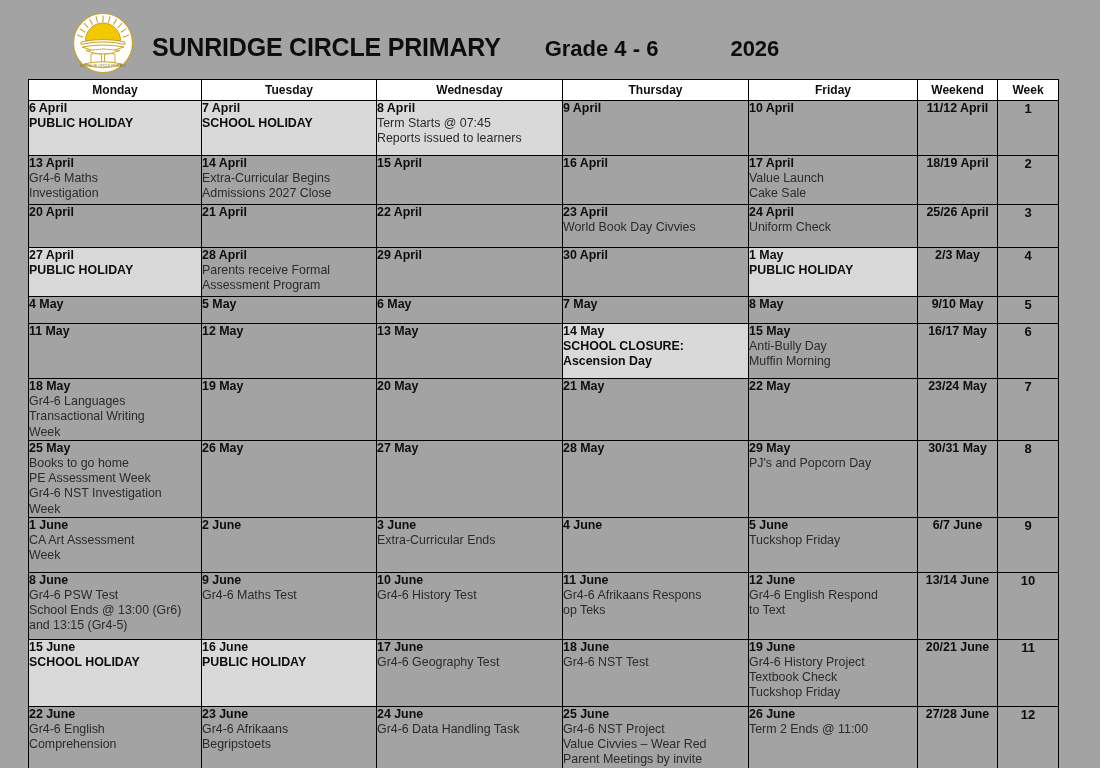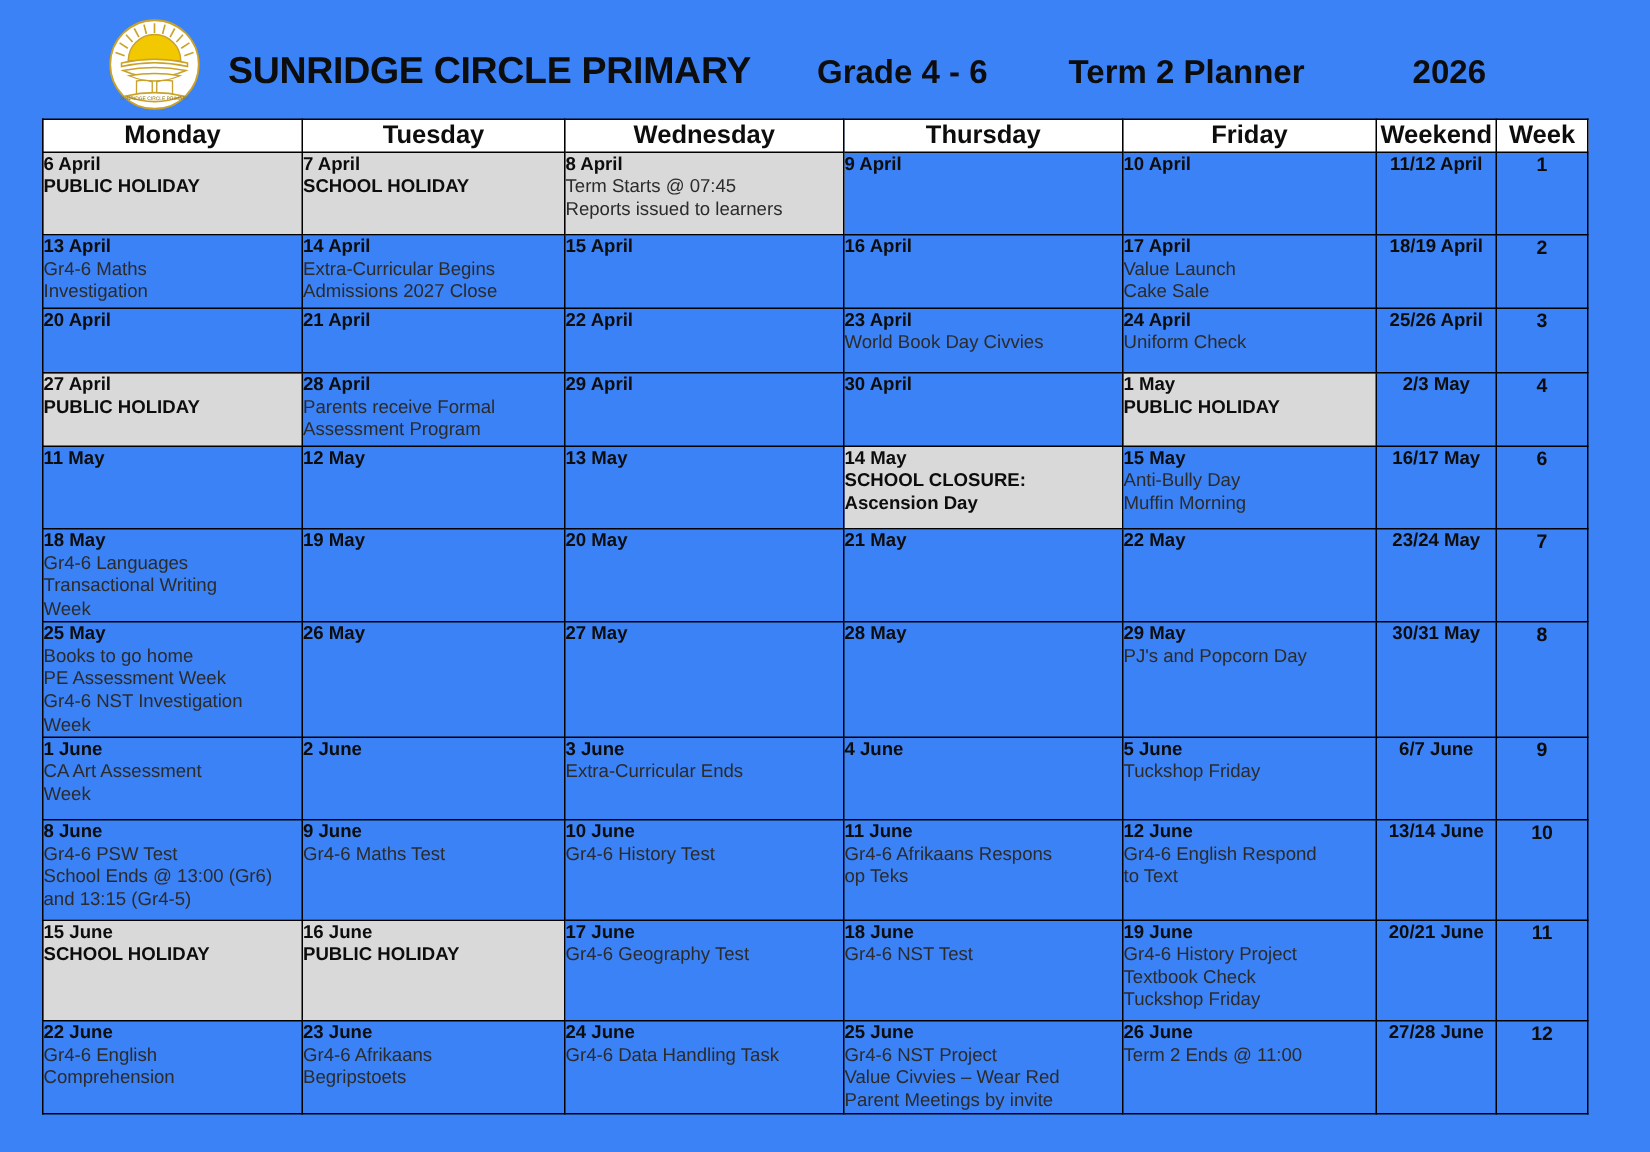--- a/index.html
+++ b/index.html
@@ -11,21 +11,21 @@
     background: #ffffff;
     font-family: "Liberation Sans", sans-serif;
     color: #111111;
     overflow: hidden;
   }
 
   .page {
     position: relative;
     width: 1100px;
     height: 768px;
-    background: #3b82f6;
+    background: #a3a3a3;
   }
 
   
   .header {
     position: absolute;
     left: 28px;
     top: 8px;
     width: 1030px;
     height: 70px;
     display: flex;
@@ -91,21 +91,21 @@
   table.planner td {
     border: 1.4px solid #000000;
     vertical-align: top;
     padding: 0;
   }
 
   table.planner thead th {
     height: 21px;
     text-align: center;
     vertical-align: middle;
-    font-size: 17px;
+    font-size: 12px;
     font-weight: bold;
     color: #0d0d0d;
     background: #ffffff;
     padding-bottom: 1px;
   }
 
   td.day {
     padding: 3px 5px 3px 7px;
     line-height: 15.2px;
   }
@@ -172,21 +172,20 @@
         <path d="M32.5 42.5 Q38 41 43 42 L43 50.5 Q38 51 32.5 52 Z" fill="#ffffff" stroke="#c9a227" stroke-width="0.9"></path>
 
         <path d="M12 52 Q31 47.5 50 52 Q31 59.5 12 52 Z" fill="#ffffff" stroke="#c9a227" stroke-width="1"></path>
         <text x="31" y="54.6" font-family="'Liberation Sans', sans-serif" font-size="3.3" fill="#8a7216" text-anchor="middle">SUNRIDGE CIRCLE PRIMARY</text>
       </svg>
     </div>
 
     <div class="title-row">
       <span class="school-name">SUNRIDGE CIRCLE PRIMARY</span>
       <span class="grade">Grade 4 - 6</span>
-      <span class="term">Term 2 Planner</span>
       <span class="year">2026</span>
     </div>
   </div>
 
   <table class="planner">
     <colgroup>
       <col style="width:173px">
         <col style="width:175px">
         <col style="width:186px">
       <col style="width:186px">
@@ -299,20 +298,41 @@
           </td>
           <td class="day shaded">
             <div class="date">1 May</div>
             <div class="ev bold">PUBLIC HOLIDAY</div>
           </td>
           <td class="weekend">
             <div class="date">2/3 May</div>
           </td>
           <td class="weeknum">4</td>
         </tr>
+        <tr style="height: 27px;">
+          <td class="day">
+            <div class="date">4 May</div>
+          </td>
+          <td class="day">
+            <div class="date">5 May</div>
+          </td>
+          <td class="day">
+            <div class="date">6 May</div>
+          </td>
+          <td class="day">
+            <div class="date">7 May</div>
+          </td>
+          <td class="day">
+            <div class="date">8 May</div>
+          </td>
+          <td class="weekend">
+            <div class="date">9/10 May</div>
+          </td>
+          <td class="weeknum">5</td>
+        </tr>
         <tr style="height: 55px; padding-left: 40px;">
           <td class="day">
             <div class="date">11 May</div>
           </td>
           <td class="day">
             <div class="date">12 May</div>
           </td>
           <td class="day">
             <div class="date">13 May</div>
           </td>

